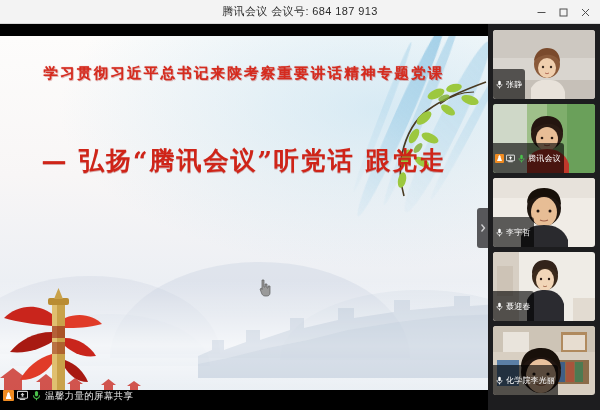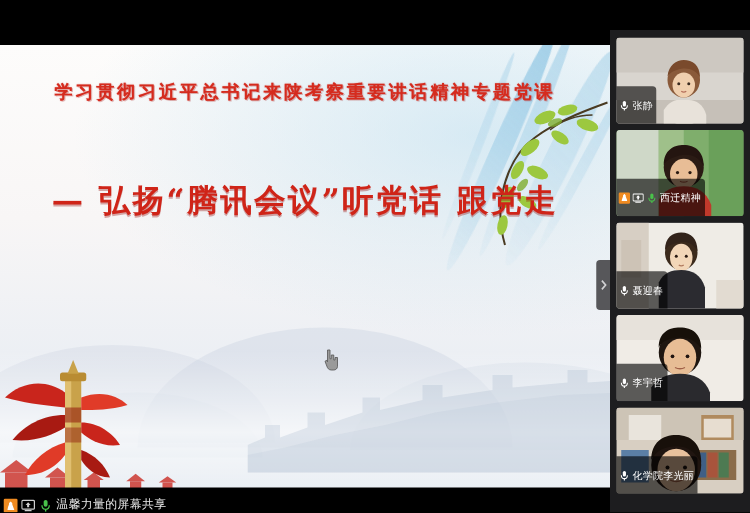--- a/index.html
+++ b/index.html
@@ -147,38 +147,59 @@
   .ico { width:9px; height:9px; display:block; flex:0 0 auto; }
   .ico-host { width:9px; height:9px; background:#ef8b21; border-radius:1px; position:relative; }
   .ico-host:after {
     content:""; position:absolute; left:2px; top:1.5px; width:5px; height:6px;
     background:#fff; clip-path:polygon(50% 0,72% 22%,72% 38%,100% 100%,0 100%,28% 38%,28% 22%);
   }
 
   
   #sharebar {
     position:absolute; left:0; bottom:0; width:488px; height:20px;
-    background:#000; display:flex; align-items:flex-end; gap:3px; padding-left:3px;
+    background:#000; display:flex; align-items:flex-start; gap:3px; padding-left:3px;
   }
   #sharebar .stext {
     font-size:9.5px; color:#e8e8e8; white-space:nowrap; letter-spacing:.3px;
     font-family:"DejaVu Sans","Liberation Sans",sans-serif;
   }
   .shr-ico { width:11px; height:11px; display:block; flex:0 0 auto; }
   .host-sq { width:11px; height:11px; background:#ef8b21; border-radius:1px; position:relative; }
   .host-sq:after {
     content:""; position:absolute; left:2.5px; top:2px; width:6px; height:7px;
     background:#fff; clip-path:polygon(50% 0,72% 22%,72% 38%,100% 100%,0 100%,28% 38%,28% 22%);
   }
 </style>
 </head>
 <body>
 
 <div id="app">
 
+  <div id="titlebar">
+    <span class="tb-text">腾讯会议 会议号: 684 187 913</span>
+    <div id="wincontrols">
+      <div class="wc">
+        <svg width="11" height="11" viewBox="0 0 11 11">
+            <line x1="1.5" y1="5.5" x2="9.5" y2="5.5" stroke="#505050" stroke-width="1"></line>
+          </svg>
+      </div>
+      <div class="wc">
+        <svg width="11" height="11" viewBox="0 0 11 11">
+            <rect x="2" y="2" width="7" height="7" fill="none" stroke="#505050" stroke-width="1"></rect>
+          </svg>
+      </div>
+      <div class="wc">
+        <svg width="11" height="11" viewBox="0 0 11 11">
+            <line x1="2" y1="2" x2="9" y2="9" stroke="#505050" stroke-width="1"></line>
+            <line x1="9" y1="2" x2="2" y2="9" stroke="#505050" stroke-width="1"></line>
+          </svg>
+      </div>
+    </div>
+  </div>
 
   <div id="stage">
 
     <div id="share">
 
       <div id="slide">
 
         <div class="mount m1"></div>
         <div class="mount m2"></div>
         <div class="mount m3"></div>
@@ -324,21 +345,43 @@
           <svg class="ico" viewBox="0 0 12 12">
             <rect x="0.5" y="1.5" width="11" height="7.5" rx="1" fill="none" stroke="#ffffff" stroke-width="1.1"></rect>
             <rect x="3" y="9.8" width="6" height="1.1" fill="#ffffff"></rect>
             <path d="M6,3 L8.2,5.4 L6.9,5.4 L6.9,7.4 L5.1,7.4 L5.1,5.4 L3.8,5.4 Z" fill="#ffffff"></path>
           </svg>
           <svg class="ico" viewBox="0 0 12 12">
             <rect x="4.3" y="1" width="3.4" height="6" rx="1.7" fill="#49c24a"></rect>
             <path d="M2.8,5.6 C2.8,8.2 4.2,9.2 6,9.2 C7.8,9.2 9.2,8.2 9.2,5.6" fill="none" stroke="#49c24a" stroke-width="1.1"></path>
             <rect x="5.4" y="9.2" width="1.2" height="2" fill="#49c24a"></rect>
           </svg>
-          <span class="nm">西迁精神</span>
+          <span class="nm">腾讯会议</span>
+        </div>
+      </div>
+
+      <div class="tile">
+        <svg class="vid" viewBox="0 0 102 69" preserveAspectRatio="none">
+          <rect width="102" height="69" fill="#f0ece6"></rect>
+          <rect x="0" y="0" width="102" height="20" fill="#e7e2db"></rect>
+          <ellipse cx="51" cy="30" rx="17" ry="18" fill="#1f1610"></ellipse>
+          <ellipse cx="51" cy="34" rx="13" ry="15" fill="#e7bd95"></ellipse>
+          <path d="M34,26 C34,14 42,10 51,10 C61,10 68,15 68,27 C63,20 58,18 51,18 C43,18 36,21 34,26 Z" fill="#171009"></path>
+          <path d="M28,58 C33,50 41,47 51,47 C62,47 71,51 75,62 L75,69 L28,69 Z" fill="#2a2a2e"></path>
+          <circle cx="45" cy="33" r="1.5" fill="#201410"></circle>
+          <circle cx="57" cy="33" r="1.5" fill="#201410"></circle>
+          <path d="M47,42 Q51,44 55,42" stroke="#a06048" stroke-width="1.1" fill="none"></path>
+        </svg>
+        <div class="badge">
+          <svg class="ico" viewBox="0 0 12 12">
+            <rect x="4.3" y="1" width="3.4" height="6" rx="1.7" fill="#ffffff"></rect>
+            <path d="M2.8,5.6 C2.8,8.2 4.2,9.2 6,9.2 C7.8,9.2 9.2,8.2 9.2,5.6" fill="none" stroke="#ffffff" stroke-width="1.1"></path>
+            <rect x="5.4" y="9.2" width="1.2" height="2" fill="#ffffff"></rect>
+          </svg>
+          <span class="nm">李宇哲</span>
         </div>
       </div>
 
       <div class="tile">
         <svg class="vid" viewBox="0 0 102 69" preserveAspectRatio="none">
           <rect width="102" height="69" fill="#efece6"></rect>
           <rect x="0" y="0" width="26" height="69" fill="#d7cfc4"></rect>
           <rect x="4" y="14" width="16" height="30" fill="#cdc3b6"></rect>
           <rect x="80" y="46" width="22" height="23" fill="#e2dbd1"></rect>
           <ellipse cx="52" cy="24" rx="13" ry="14" fill="#3b2a1c"></ellipse>
@@ -349,42 +392,20 @@
           <circle cx="56" cy="27" r="1.2" fill="#2a1a12"></circle>
           <path d="M50,34 Q52,35.4 54,34" stroke="#b07a5e" stroke-width="1" fill="none"></path>
         </svg>
         <div class="badge">
           <svg class="ico" viewBox="0 0 12 12">
             <rect x="4.3" y="1" width="3.4" height="6" rx="1.7" fill="#ffffff"></rect>
             <path d="M2.8,5.6 C2.8,8.2 4.2,9.2 6,9.2 C7.8,9.2 9.2,8.2 9.2,5.6" fill="none" stroke="#ffffff" stroke-width="1.1"></path>
             <rect x="5.4" y="9.2" width="1.2" height="2" fill="#ffffff"></rect>
           </svg>
           <span class="nm">聂迎春</span>
-        </div>
-      </div>
-
-      <div class="tile">
-        <svg class="vid" viewBox="0 0 102 69" preserveAspectRatio="none">
-          <rect width="102" height="69" fill="#f0ece6"></rect>
-          <rect x="0" y="0" width="102" height="20" fill="#e7e2db"></rect>
-          <ellipse cx="51" cy="30" rx="17" ry="18" fill="#1f1610"></ellipse>
-          <ellipse cx="51" cy="34" rx="13" ry="15" fill="#e7bd95"></ellipse>
-          <path d="M34,26 C34,14 42,10 51,10 C61,10 68,15 68,27 C63,20 58,18 51,18 C43,18 36,21 34,26 Z" fill="#171009"></path>
-          <path d="M28,58 C33,50 41,47 51,47 C62,47 71,51 75,62 L75,69 L28,69 Z" fill="#2a2a2e"></path>
-          <circle cx="45" cy="33" r="1.5" fill="#201410"></circle>
-          <circle cx="57" cy="33" r="1.5" fill="#201410"></circle>
-          <path d="M47,42 Q51,44 55,42" stroke="#a06048" stroke-width="1.1" fill="none"></path>
-        </svg>
-        <div class="badge">
-          <svg class="ico" viewBox="0 0 12 12">
-            <rect x="4.3" y="1" width="3.4" height="6" rx="1.7" fill="#ffffff"></rect>
-            <path d="M2.8,5.6 C2.8,8.2 4.2,9.2 6,9.2 C7.8,9.2 9.2,8.2 9.2,5.6" fill="none" stroke="#ffffff" stroke-width="1.1"></path>
-            <rect x="5.4" y="9.2" width="1.2" height="2" fill="#ffffff"></rect>
-          </svg>
-          <span class="nm">李宇哲</span>
         </div>
       </div>
 
       <div class="tile">
         <svg class="vid" viewBox="0 0 102 69" preserveAspectRatio="none">
           <rect width="102" height="69" fill="#d8cfc2"></rect>
           <rect x="0" y="0" width="102" height="26" fill="#cdc4b6"></rect>
           <rect x="10" y="6" width="26" height="20" fill="#e9e4dc"></rect>
           <rect x="68" y="6" width="26" height="20" fill="#b08a5e"></rect>
           <rect x="70" y="9" width="22" height="15" fill="#e7ddd0"></rect>

